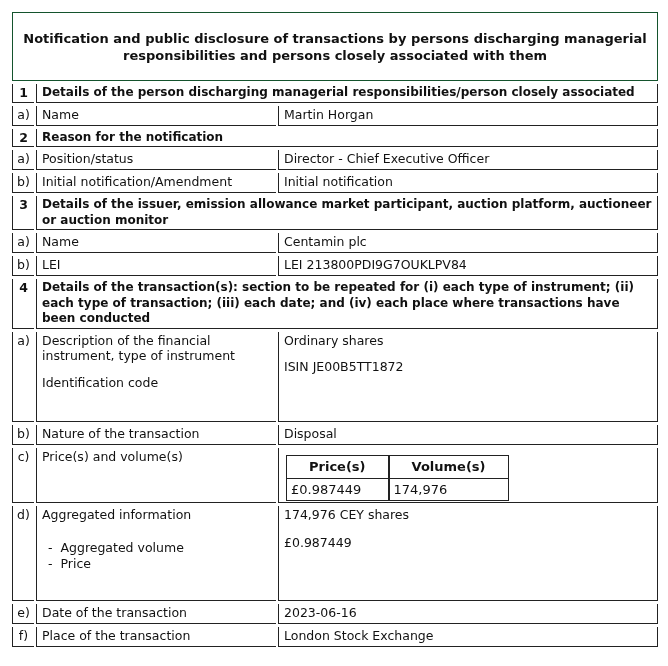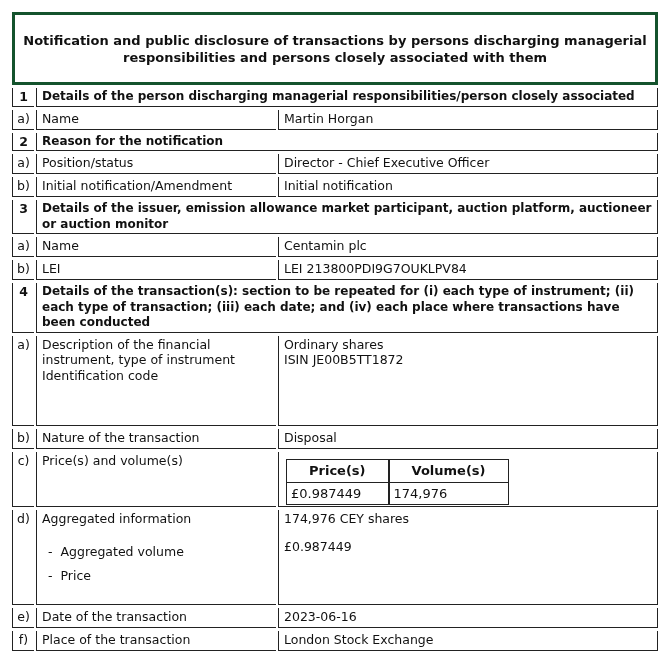--- a/index.html
+++ b/index.html
@@ -12,32 +12,32 @@
     position: absolute; left: 10px; top: 9px; width: 650px;
     border-collapse: separate; border-spacing: 2px 3px;
     table-layout: fixed;
   }
   .form td {
     border-left: 1px solid #222; border-bottom: 1px solid #222;
     padding: 1px 4px 1px 5px; vertical-align: top; line-height: 15.5px;
   }
   .form td.last { border-right: 1px solid #222; }
   .form td.title {
-    border: 3px solid #14532d; text-align: center; font-weight: bold;
+    border: 1px solid #14532d; text-align: center; font-weight: bold;
     font-size: 13px; padding: 17px 6px 16px 6px; line-height: 17px;
   }
   .num { width: 17px; text-align: center; padding-left: 2px !important; padding-right: 2px !important; }
   .num.b { font-weight: bold; }
   .sec { font-weight: bold; font-size: 12px; }
   .lab { width: 230px; }
   .row-h td { height: 17px; }
   .tall td { height: 87px; }
   .tall2 td { height: 92px; }
   .p-gap { margin-top: 0; }
-  .p-gap2 { }
+  .p-gap2 { margin-top: 11px; }
   .sub { padding-left: 6px; }
   .inner { border-collapse: separate; border-spacing: 0; margin: 6px 0 0 2px; }
   .inner td {
     border: 1px solid #222; padding: 3px 4px; line-height: 15px;
     font-size: 13px;
   }
   .inner th {
     border: 1px solid #222; padding: 3px 22px; line-height: 16px;
     font-size: 13px; font-weight: bold; text-align: left;
   }
@@ -134,21 +134,21 @@
         </tr>
       </tbody>
           </table>
     </td>
   </tr>
   <tr class="tall2">
     <td class="num">d)</td>
     <td class="lab">
       <div class="p-gap">Aggregated information</div>
       <div class="sub" style="margin-top:18px;white-space:pre">-  Aggregated volume</div>
-      <div class="sub" style="margin-top:8px;white-space:pre">-  Price</div>
+      <div class="sub" style="margin-top:0;white-space:pre">-  Price</div>
     </td>
     <td class="last">
       <div class="p-gap">174,976 CEY shares</div>
       <div style="margin-top:13px">£0.987449</div>
     </td>
   </tr>
   <tr class="row-h">
     <td class="num">e)</td>
     <td class="lab">Date of the transaction</td>
     <td class="last">2023-06-16</td>

